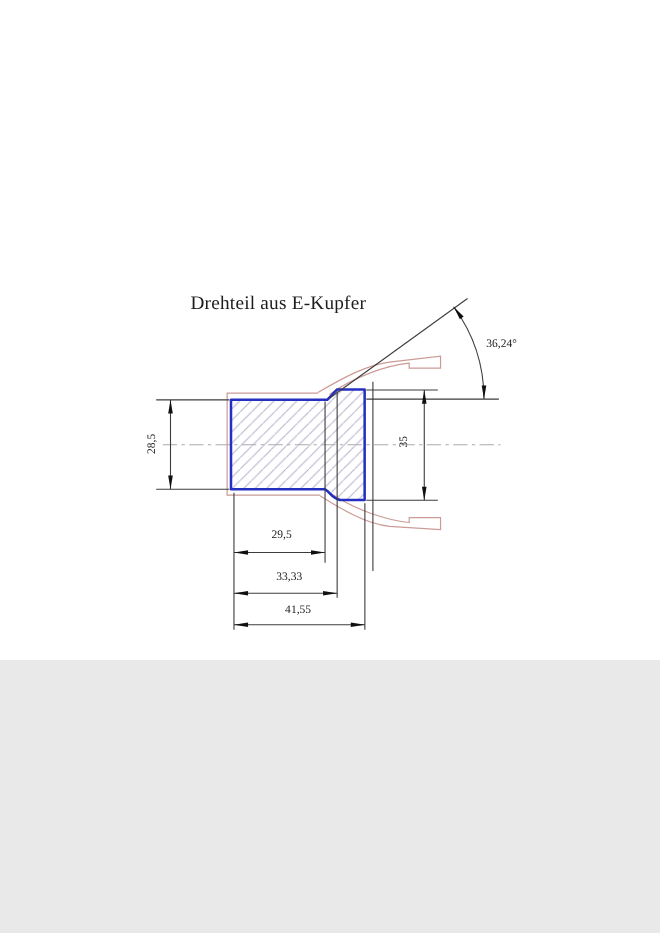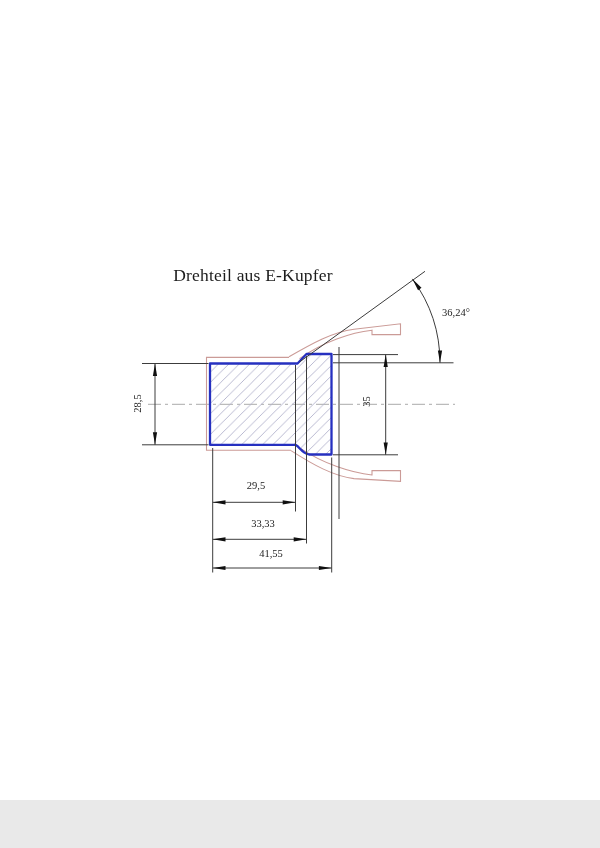--- a/index.html
+++ b/index.html
@@ -1,17 +1,17 @@
 <!DOCTYPE html>
 <html><head>
 <meta charset="utf-8">
 <style>
   html,body{margin:0;padding:0;background:#e9e9e9;}
   .page{
-    width:600px;height:800px;background:#ffffff;position:relative;
+    width:600px;height:600px;background:#ffffff;position:relative;
     margin:0 auto;overflow:hidden;
     font-family:"Liberation Serif","DejaVu Serif",serif;
   }
   svg{position:absolute;left:0;top:0;}
   text{fill:#1c1c1c;}
   .title-text{font-size:17.5px;letter-spacing:.2px;}
   .dim-text{font-size:10.5px;}
 </style>
 </head>
 <body>

